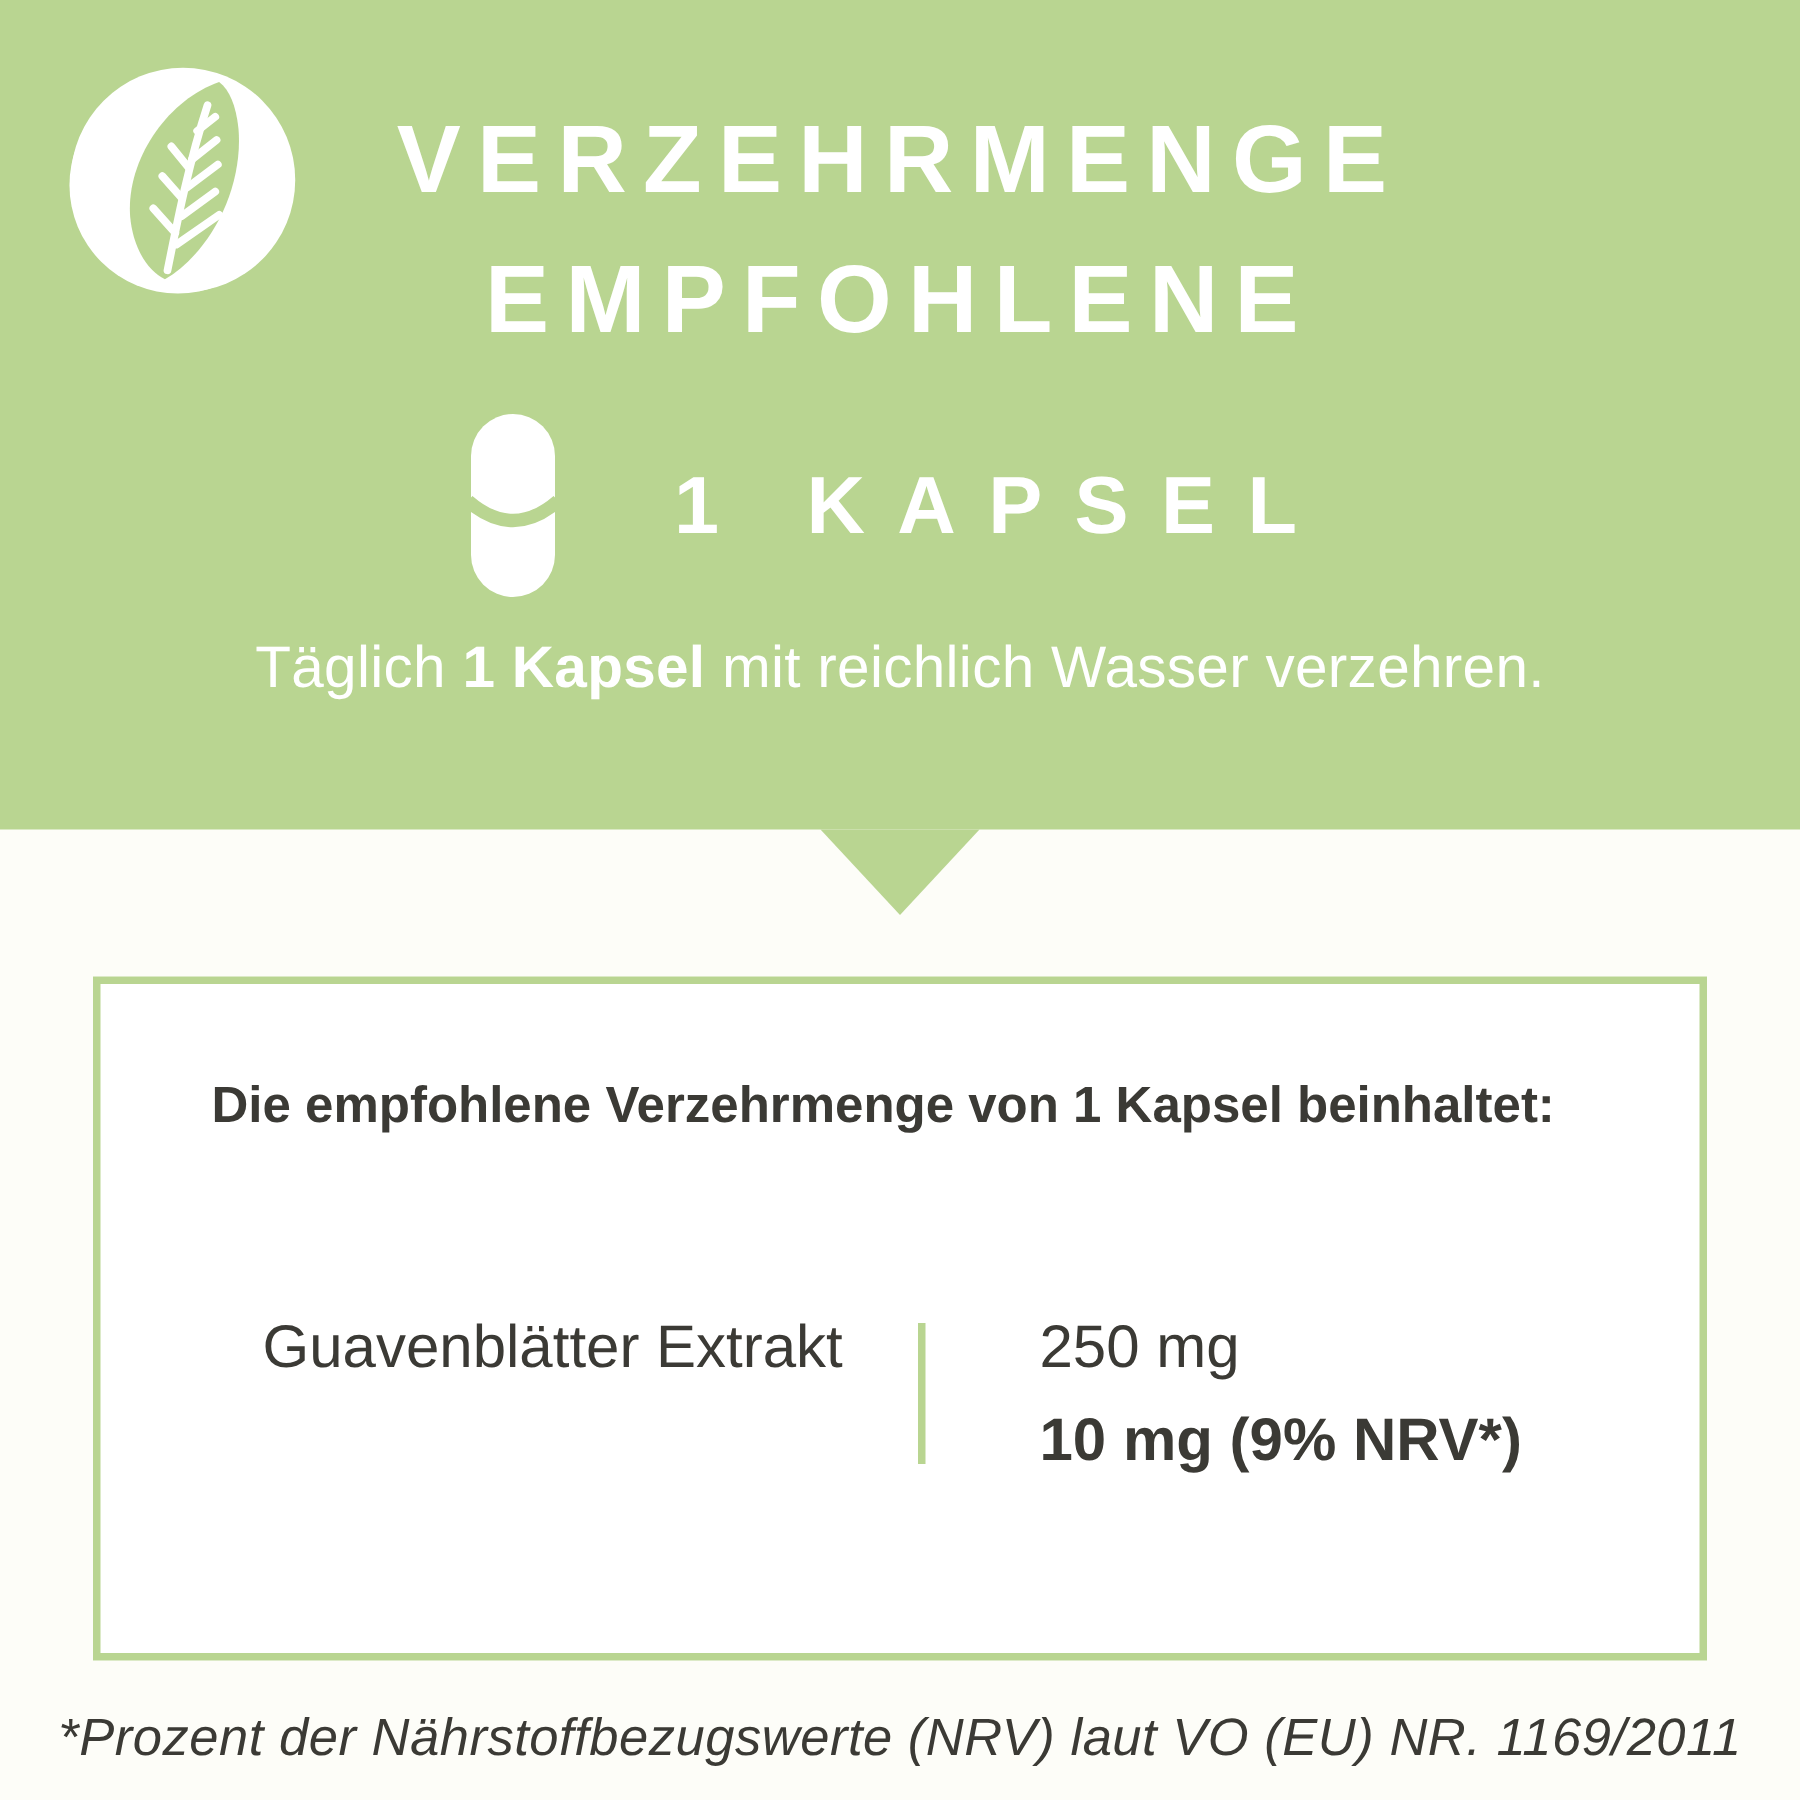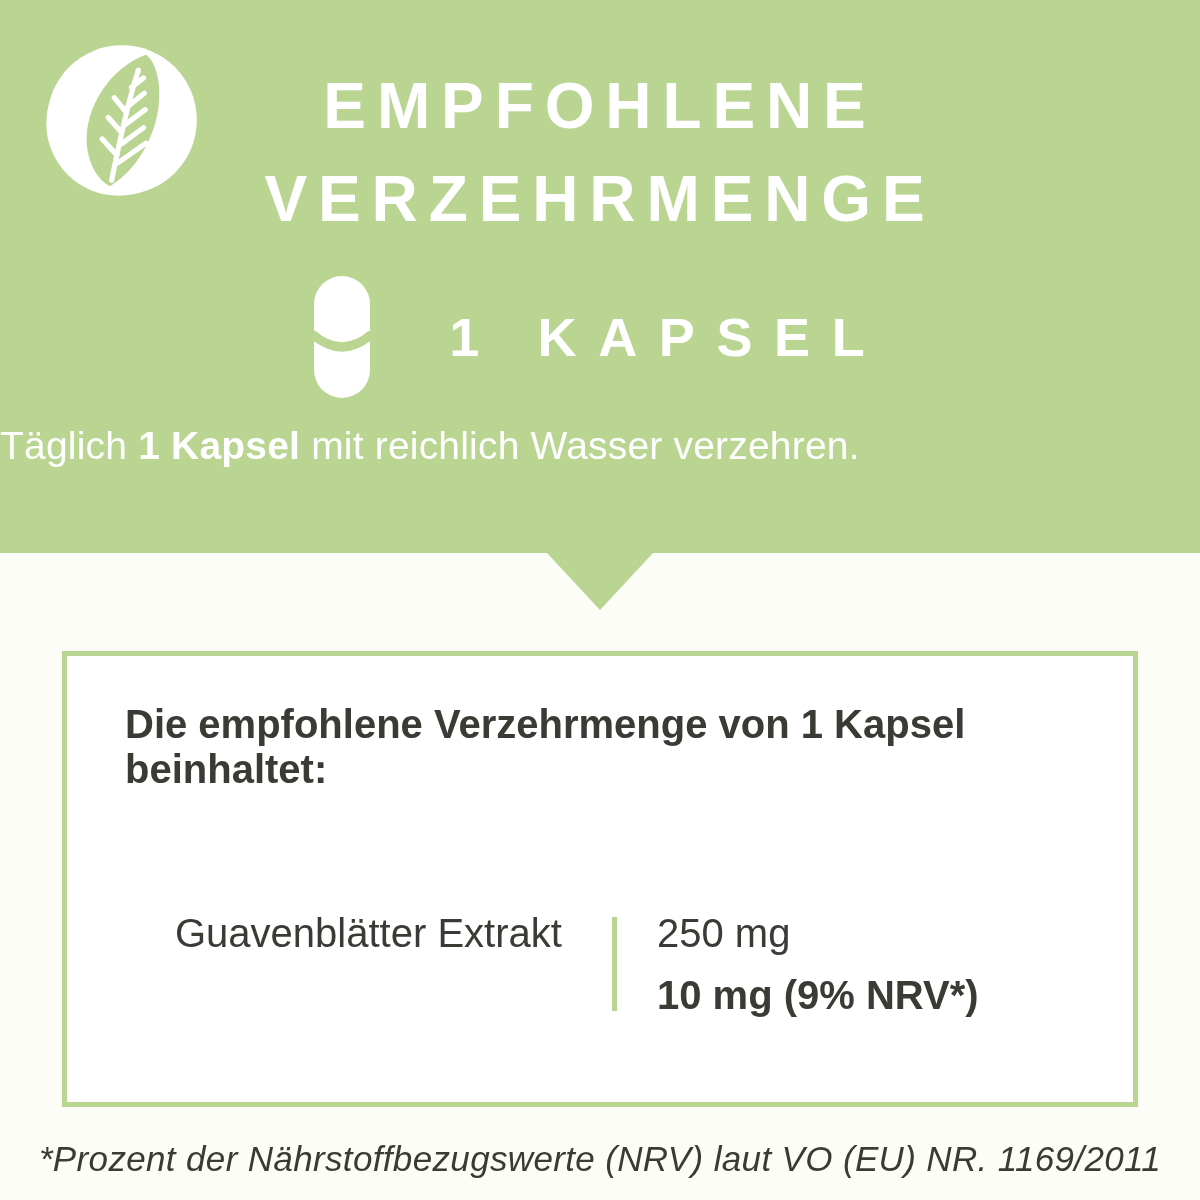--- a/index.html
+++ b/index.html
@@ -39,20 +39,21 @@
   }
   .capsule { width: 56px; height: 122px; display: block; }
   .dose-label {
     font-size: 54px;
     font-weight: bold;
     letter-spacing: 0.40em;
     text-indent: 0.40em;
   }
   .subtitle {
     margin-top: 26px;
+    text-align: center;
     font-size: 39px;
     font-weight: normal;
     letter-spacing: 0.005em;
   }
   .subtitle .bold-part { font-weight: bold; }
 
   
   .triangle {
     width: 0; height: 0;
     margin: 0 auto;
@@ -64,35 +65,35 @@
   
   .info-box {
     box-sizing: border-box;
     margin: 41px 62px 0 62px;
     height: 456px;
     border: 5px solid #b9d591;
     background: #ffffff;
     padding: 0 58px;
   }
   .box-heading {
-    margin: 0;
+    margin: 16px;
     padding-top: 46px;
-    font-size: 40px;
+    font-size: 34px;
     font-weight: bold;
     color: #3b3a35;
   }
   .rows {
     margin-top: 110px;
     display: grid;
     grid-template-columns: 487px 5px auto;
     font-size: 40px;
     color: #3b3a35;
   }
   .row-name  { grid-column: 1; padding-left: 50px; line-height: 1.55; }
-  .row-value { grid-column: 3; padding-left: 40px; line-height: 1.55; }
+  .row-value { grid-column: 3; padding-left: 76px; line-height: 1.55; }
   .r1 { grid-row: 1; }
   .r2 { grid-row: 2; }
   .bold { font-weight: bold; }
   .divider {
     grid-column: 2;
     grid-row: 1 / span 2;
     width: 5px; height: 94px;
     align-self: center;
     background: #b9d591;
   }
@@ -127,22 +128,22 @@
       <path d="M103,106 L127,88"></path>
       <path d="M107,84 L126,69"></path>
       <path d="M111,62 L125,51"></path>
       <path d="M94,141 L77,122"></path>
       <path d="M99,114 L84,97"></path>
       <path d="M104,90 L91,74"></path>
     </g>
   </svg>
 
   <div class="title">
+    <div>VERZEHRMENGE</div>
     <div>EMPFOHLENE</div>
-    <div>VERZEHRMENGE</div>
   </div>
 
   <div class="dose-row">
     <svg class="capsule" viewBox="0 0 56 122" xmlns="http://www.w3.org/2000/svg" aria-hidden="true">
       <rect x="0" y="0" width="56" height="122" rx="28" ry="28" fill="#ffffff"></rect>
       <path d="M-2,58 Q 28,84 58,58" stroke="#b9d591" stroke-width="9" fill="none"></path>
     </svg>
     <div class="dose-label">1 KAPSEL</div>
   </div>
 

